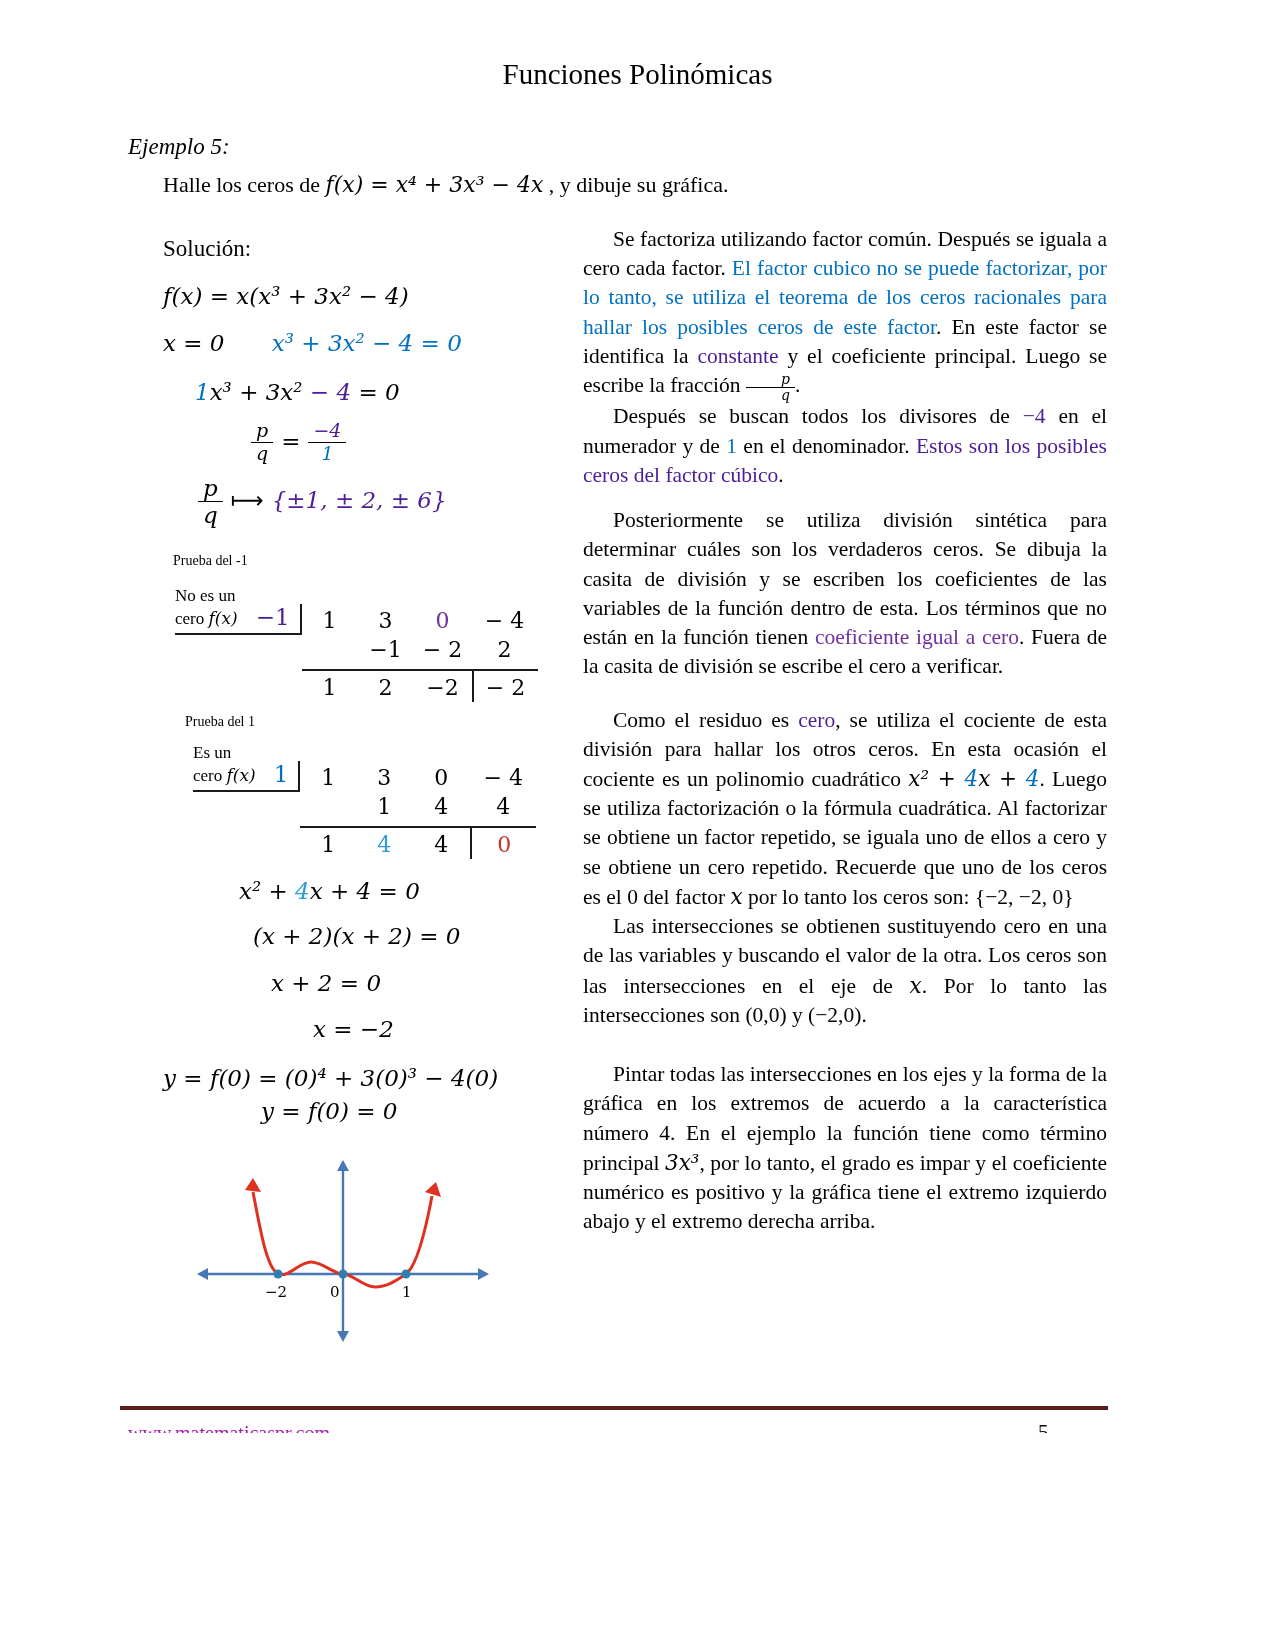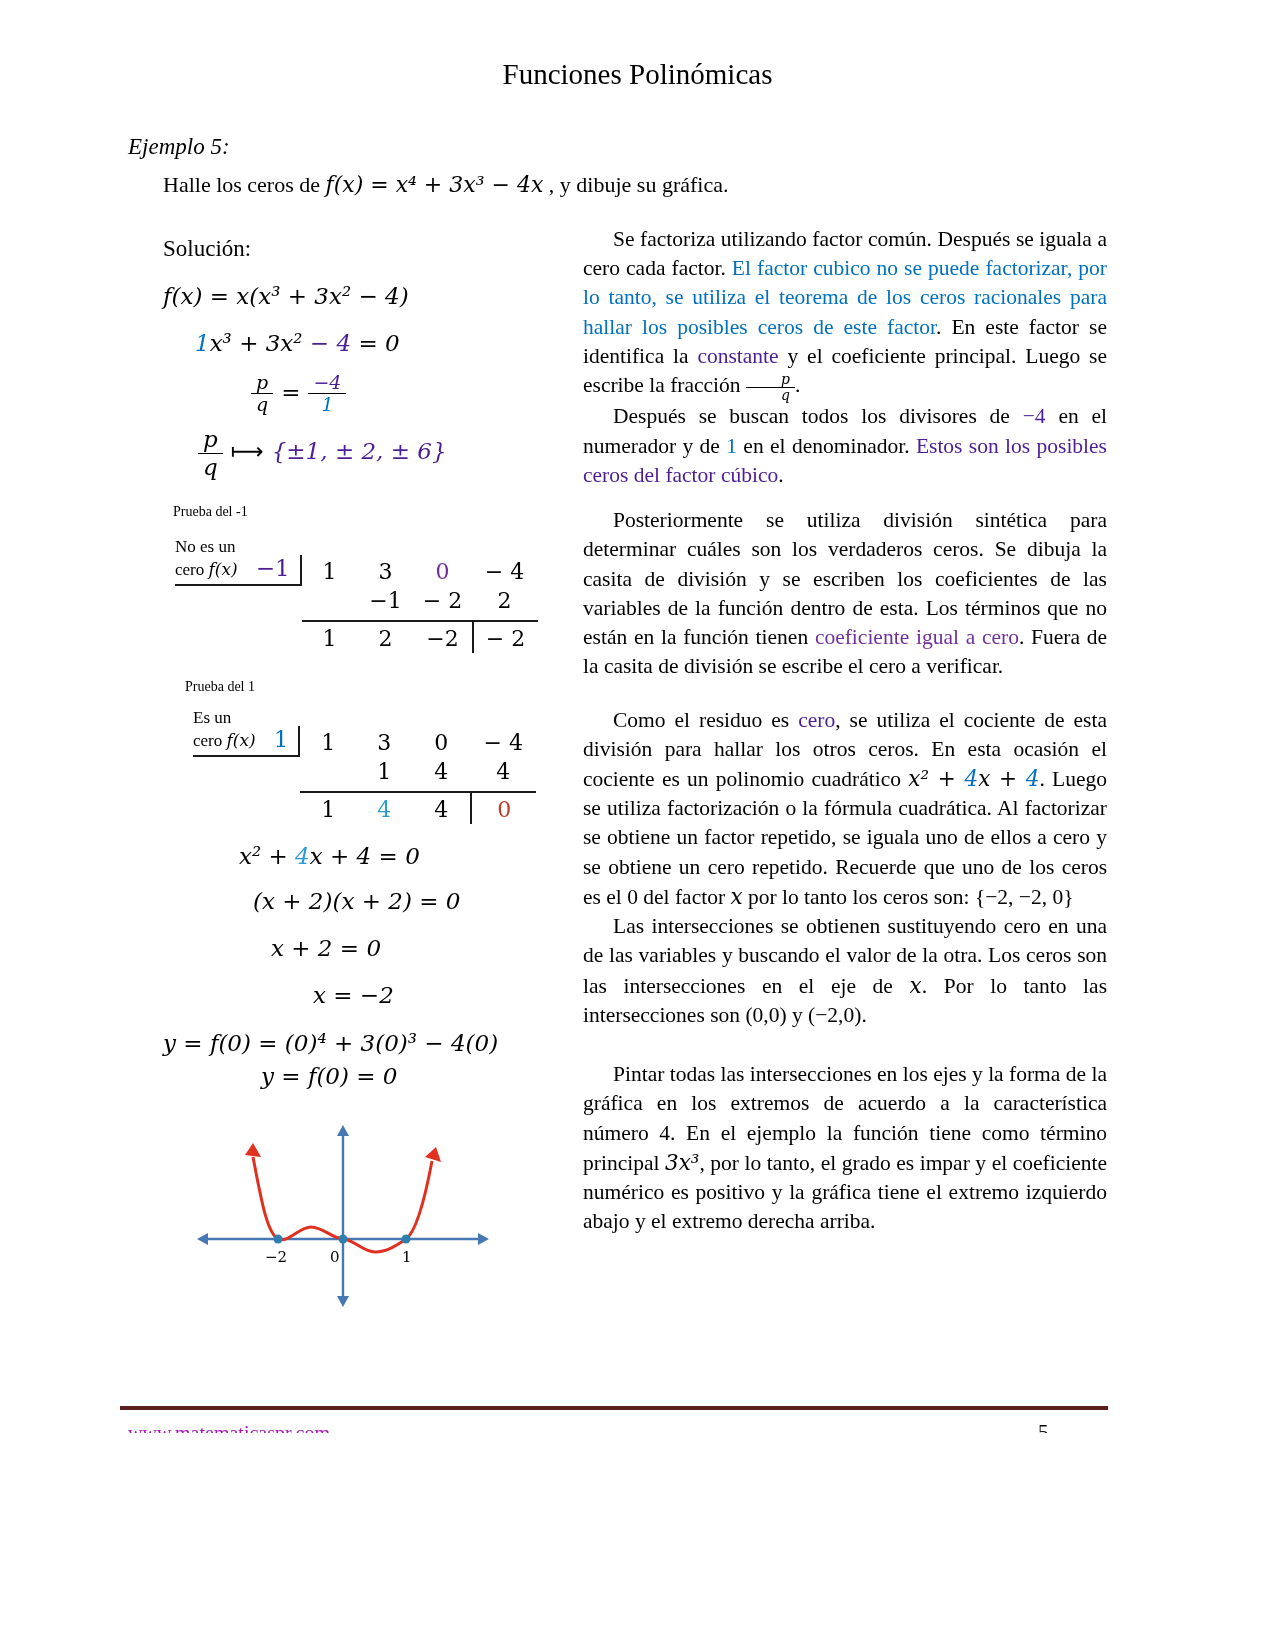--- a/index.html
+++ b/index.html
@@ -41,21 +41,21 @@
   .small-frac{font-size:14px;line-height:1.05;vertical-align:middle;}
   .small-frac .fnum{border-bottom:1px solid #000;padding:0 3px;}
 
   .prueba{font-family:"Liberation Serif",serif;font-style:normal;font-size:14px;}
   .prueba1{margin-left:10px;margin-bottom:16px;}
   .prueba2{margin-left:22px;margin-bottom:12px;}
 
   
   .synth{display:grid;grid-template-columns:max-content max-content 56px 56px 58px 66px;
          align-items:end;font-family:"DejaVu Serif",serif;font-size:22px;font-style:normal;}
-  .synth1{margin-left:12px;margin-bottom:26px;}
+  .synth1{margin-left:12px;margin-bottom:12px;}
   .synth2{margin-left:30px;margin-bottom:18px;}
   .synth .note{font-size:17px;line-height:1.3;padding-right:6px;padding-bottom:3px;
                border-bottom:2px solid #1a1a1a;font-family:"Liberation Serif",serif;}
   .synth .divisor{padding:0 10px 3px 12px;border-right:2.4px solid #1a1a1a;
                   border-bottom:2px solid #1a1a1a;font-size:23px;}
   .synth .cell{text-align:center;padding:2px 4px;}
   .synth .r2{padding-bottom:7px;}
   .synth .sum{border-top:2px solid #1a1a1a;padding-top:4px;}
   .synth .boxed{border-left:2.2px solid #1a1a1a;}
   .synth .spacer{grid-column:1/3;}
@@ -99,20 +99,24 @@
     <span class="math">f(x) = x⁴ + 3x³ − 4x</span>
     <span>, y dibuje su gráfica.</span>
   </div>
 
   <div class="left-col">
 
     <div class="sol-label">Solución:</div>
 
     <div class="eq eq1">f(x) = x(x³ + 3x² − 4)</div>
 
+    <div class="eq eq2">
+      <span>x = 0</span>
+      <span class="c-blue gap-part">x³ + 3x² − 4 = 0</span>
+    </div>
 
     <div class="eq eq3">
       <span class="c-blue">1</span><span>x³ + 3x²</span><span class="c-red"> − 4</span><span> = 0</span>
     </div>
 
     <div class="eq eq4">
       <span class="frac">
           <span class="fnum">p</span>
           <span class="fden">q</span>
         </span><span class="feq">=</span><span class="frac">

